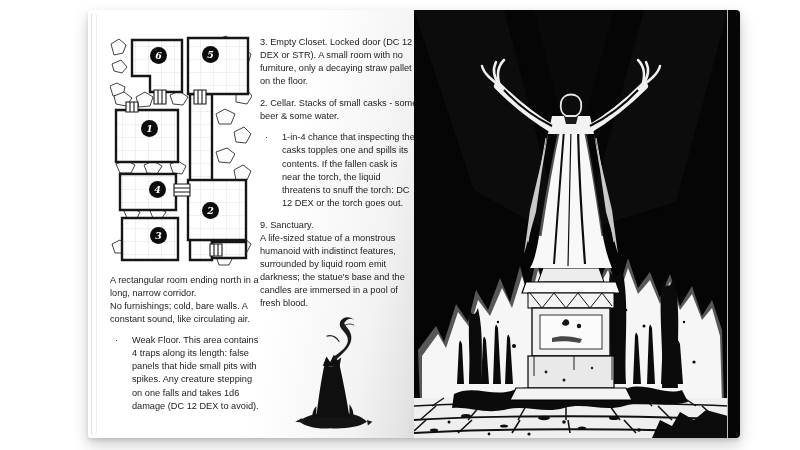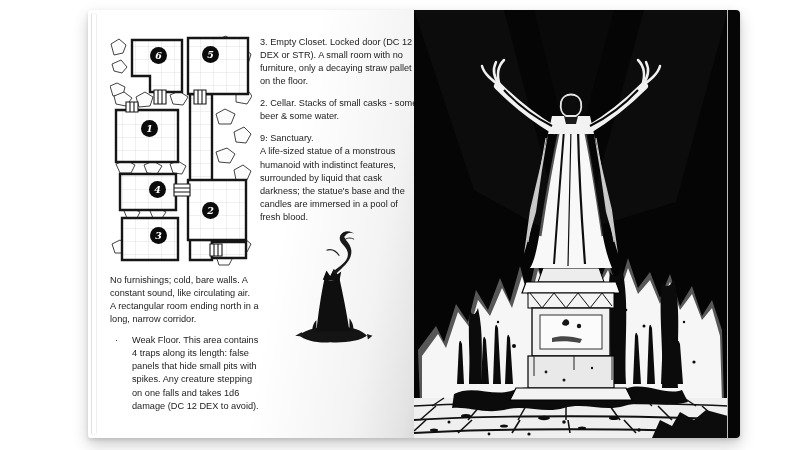--- a/index.html
+++ b/index.html
@@ -116,45 +116,46 @@
 
         <div class="room-num" style="left:31px;top:86px;">1</div>
         <div class="room-num" style="left:92px;top:168px;">2</div>
         <div class="room-num" style="left:40px;top:193px;">3</div>
         <div class="room-num" style="left:39px;top:147px;">4</div>
         <div class="room-num" style="left:92px;top:12px;">5</div>
         <div class="room-num" style="left:40px;top:13px;">6</div>
       </div>
 
       <div class="sec txt">
+        <div>A rectangular room ending north in a long, narrow corridor.</div>
         <div>No furnishings; cold, bare walls. A constant sound, like circulating air.</div>
-        <div>A rectangular room ending north in a long, narrow corridor.</div>
         <div class="bullet">
           <span class="dot">·</span>
           <b>Weak Floor.</b><span> This area contains 4 traps along its length: false panels that hide small pits with spikes. Any creature stepping on one falls and takes 1d6 damage (DC 12 DEX to avoid).</span>
         </div>
       </div>
     </div>
 
     <div class="col-right">
 
       <div class="sec txt">
         <b>3. Empty Closet.</b><span> Locked door (DC 12 DEX or STR). A small room with no furniture, only a decaying straw pallet on the floor.</span>
       </div>
 
       <div class="sec txt">
         <b>2. Cellar.</b><span> Stacks of small casks - some beer &amp; some water.</span>
         <div class="bullet">
           <span class="dot">·</span>
+          <span>1-in-4 chance that inspecting the casks topples one and spills its contents. If the fallen cask is near the torch, the liquid threatens to snuff the torch: DC 12 DEX or the torch goes out.</span>
         </div>
       </div>
 
       <div class="sec txt" style="margin-bottom:2px;">
         <div><b>9. Sanctuary.</b></div>
-        <span>A life-sized </span><b>statue of a monstrous humanoid</b><span> with indistinct features, surrounded by </span><b>liquid</b><span> that cask </span><b>darkness</b><span>; the statue's base and the candles are immersed in a pool of fresh blood.</span>
+        <span>A life-sized </span><b>statue of a monstrous humanoid</b><span> with indistinct features, surrounded by </span><b>liquid</b><span> room emit </span><b>darkness</b><span>; the statue's base and the candles are immersed in a pool of fresh blood.</span>
       </div>
 
       <div class="candle-wrap">
         <svg width="92" height="120" viewBox="0 0 100 130">
           <path d="M14,116 C24,109 40,106 52,107 C68,106 82,110 88,117 C80,123 62,125 48,124 C34,125 20,122 14,116 Z" fill="#141414"></path>
           <path d="M10,117 l7,-4 l3,5 z M88,115 l6,2 l-5,4 z" fill="#1a1a1a"></path>
           <path d="M42,54 C38,72 35,94 33,112 L69,112 C66,92 62,72 58,54 C54,58 46,58 42,54 Z" fill="#0f0f0f"></path>
           <path d="M40,56 L44,46 L48,52 L52,44 L56,50 L60,47 L58,58 Z" fill="#0f0f0f"></path>
           <path d="M33,100 c-3,3 -5,8 -4,12 l4,0 z M69,98 c3,4 5,9 4,14 l-4,0 z" fill="#121212"></path>
           <path d="M50,48 C60,40 69,35 67,26 C65,18 56,16 59,8 L64,4 C60,12 70,14 71,24 C72,35 62,42 54,50 Z" fill="#1a1a1a"></path>

